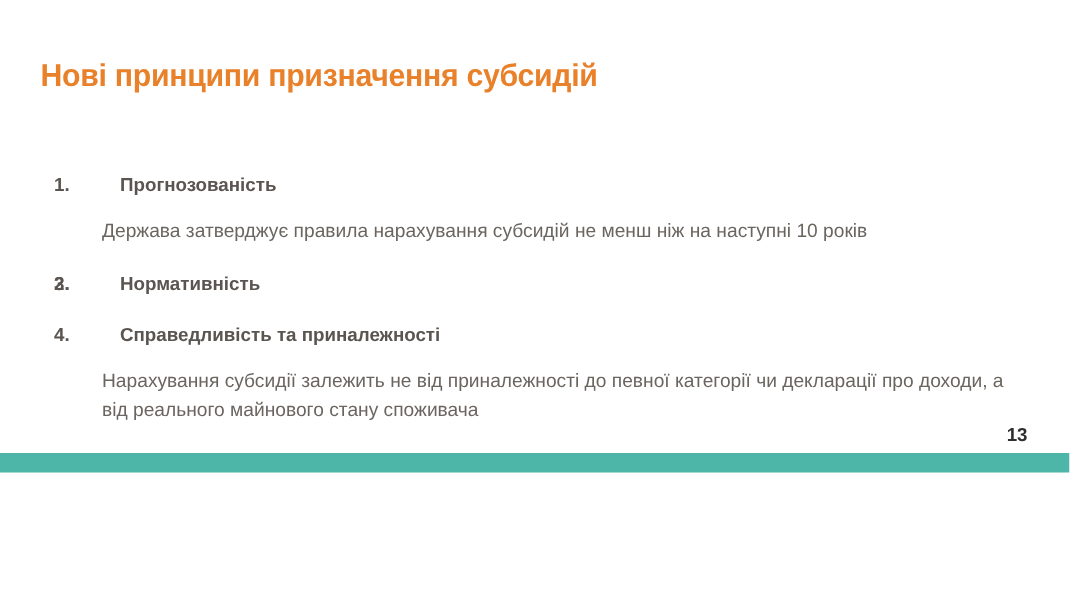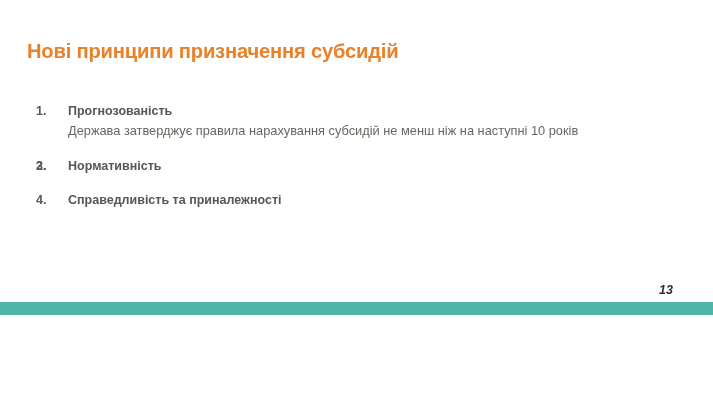--- a/index.html
+++ b/index.html
@@ -76,45 +76,44 @@
     line-height: 18px;
     font-weight: bold;
     color: #5a5550;
   }
 
   .principle-heading {
     font-size: 12.5px;
     line-height: 18px;
     font-weight: bold;
     color: #5a5550;
-    margin: 0;
+    margin: 12px;
   }
 
   .principle-heading .heading-note {
     font-weight: normal;
   }
 
   .principle-body {
     font-size: 12.8px;
     line-height: 19.5px;
     color: #6b6560;
     margin: 1px 0 0 0;
     max-width: 612px;
   }
 
   
   .page-number {
     position: absolute;
-    right: 40px;
+    right: 28px;
     bottom: 18px;
     font-size: 12.5px;
     line-height: 14px;
     font-weight: bold;
     color: #2f2f2f;
-    font-style: italic;
   }
 </style>
 </head>
 <body>
 
 <div class="slide">
 
   <div class="slide-title">Нові принципи призначення субсидій</div>
 
   <div class="principles">
@@ -136,20 +135,21 @@
       <p class="principle-heading">
         <span>Нормативність</span><span class="heading-note"></span>
       </p>
     </div>
 
     <div class="principle">
       <span class="principle-num">4.</span>
       <p class="principle-heading">
         <span>Справедливість та приналежності</span><span class="heading-note"></span>
       </p>
+      <p class="principle-body">Нарахування субсидії залежить не від приналежності до певної категорії чи декларації про доходи, а від реального майнового стану споживача</p>
     </div>
 
   </div>
 
   <div class="page-number">13</div>
 
   <div class="bottom-bar"></div>
 
 </div>
 

